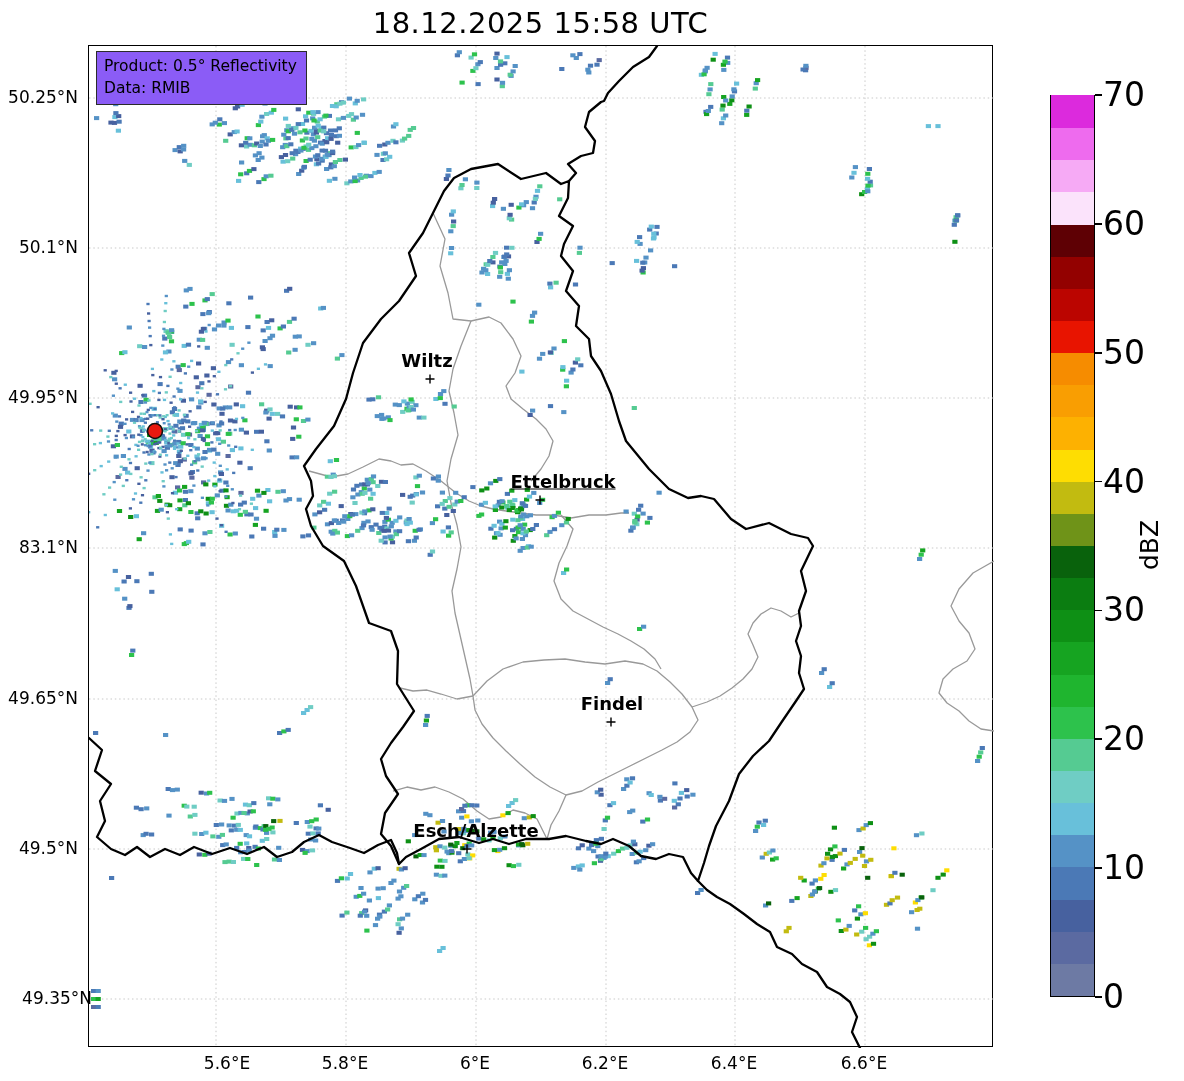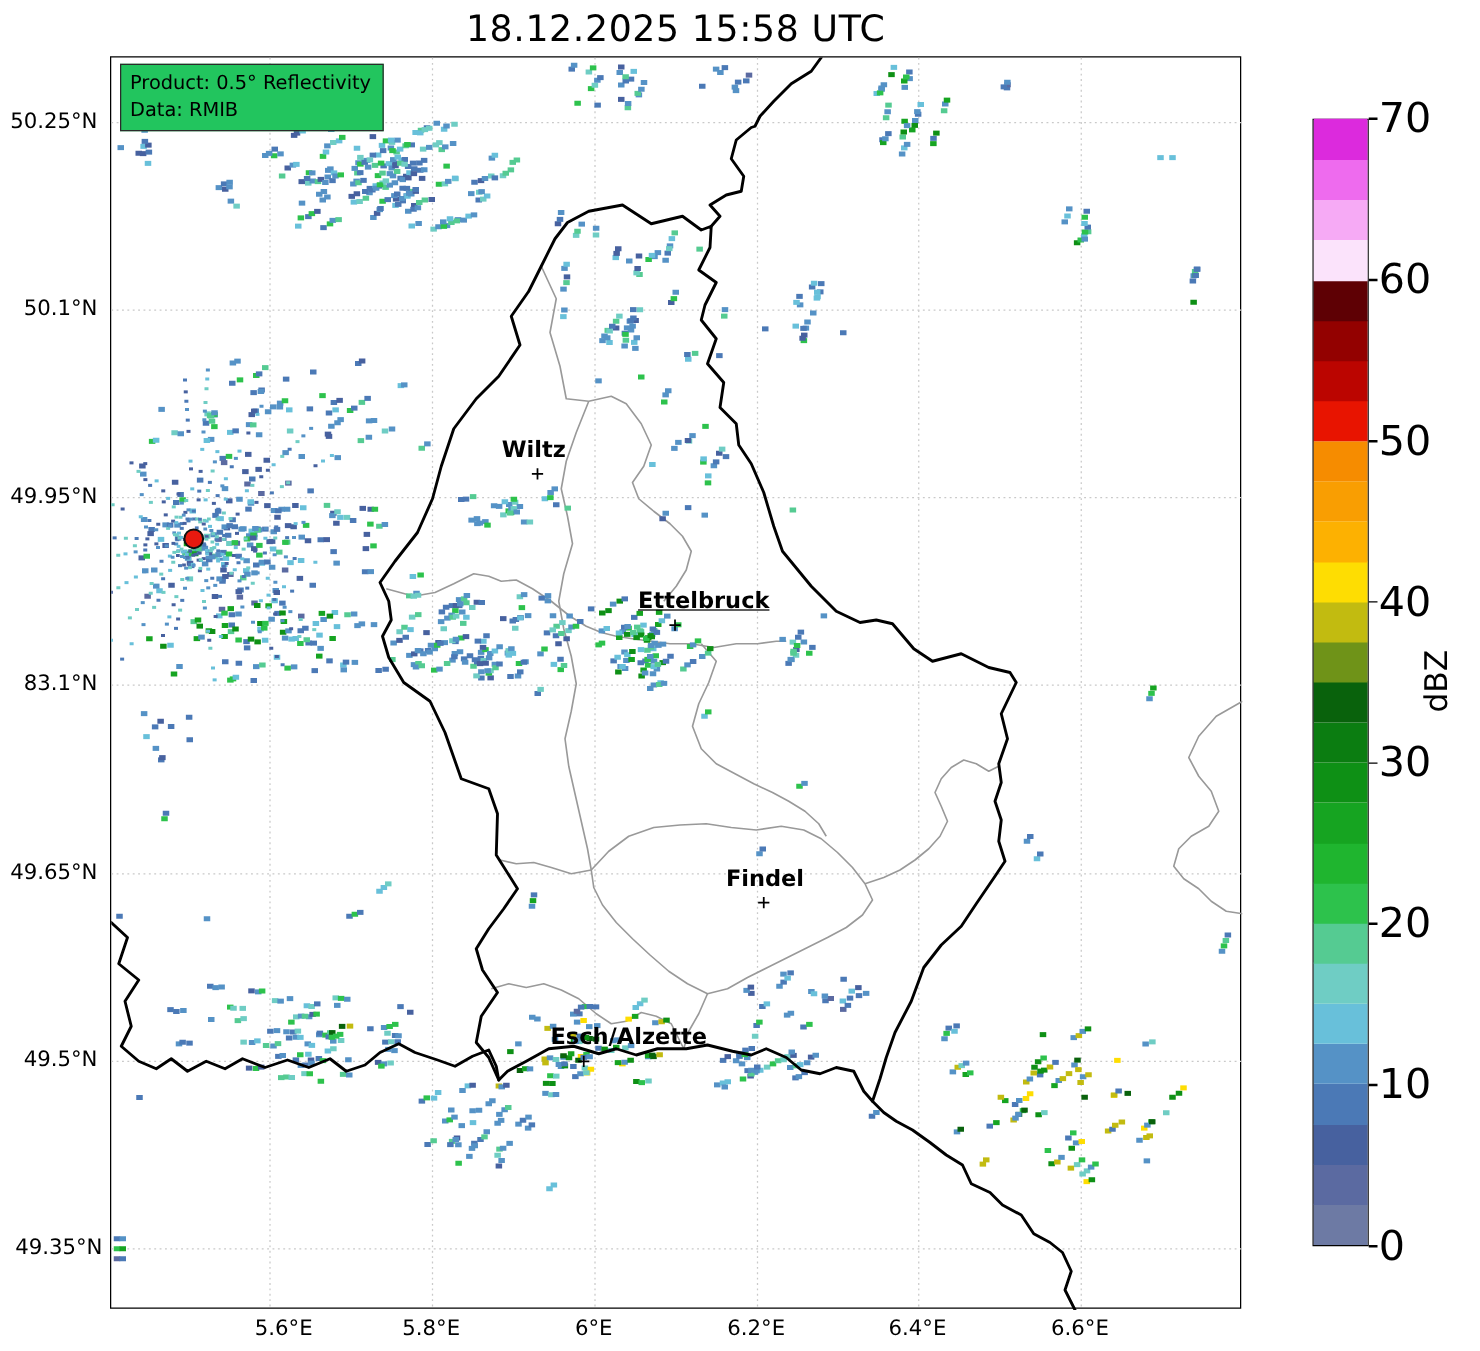--- a/index.html
+++ b/index.html
@@ -3,21 +3,21 @@
 <meta charset="utf-8">
 <style>
   html,body{margin:0;padding:0;background:#ffffff;}
   body{width:1184px;height:1081px;position:relative;overflow:hidden;
        font-family:"DejaVu Sans","Liberation Sans",sans-serif;color:#000;}
   #title{position:absolute;left:88px;top:6px;width:905px;text-align:center;
          font-size:29px;letter-spacing:0.5px;}
   #map-frame{position:absolute;left:88px;top:45px;width:905px;height:1002px;
              border:1.6px solid #000;box-sizing:border-box;background:#fff;}
   #map-svg{position:absolute;left:0;top:0;}
-  #info-box{position:absolute;left:96px;top:51px;background:#22c55e;
+  #info-box{position:absolute;left:96px;top:51px;background:#8b5cf6;
             border:1.3px solid #2b2b2b;padding:3px 9px 5px 7px;line-height:1.42;
             font-size:15.5px;z-index:30;}
   .ytick{position:absolute;width:78px;text-align:right;font-size:17px;transform:translateY(-50%);}
   .xtick{position:absolute;text-align:center;font-size:17px;transform:translateX(-50%);top:1053px;}
   .city-label{position:absolute;transform:translate(-50%,-50%);font-weight:bold;
               font-size:18px;z-index:20;white-space:nowrap;}
   #colorbar{position:absolute;left:1050px;top:95px;width:45px;height:902px;
             border:1.2px solid #000;box-sizing:border-box;}
   .cb-seg{position:absolute;left:0;width:100%;}
   .cb-ticklabel{position:absolute;left:1103px;font-size:33px;transform:translateY(-52%);}
@@ -1948,21 +1948,21 @@
   <div>Data: RMIB</div>
 </div>
 
 <div id="axis-labels">
     <div class="ytick" style="left: 0px; top: 97px;">50.25°N</div>
     <div class="ytick" style="left: 0px; top: 247px;">50.1°N</div>
     <div class="ytick" style="left: 0px; top: 397px;">49.95°N</div>
     <div class="ytick" style="left: 0px; top: 547px;">83.1°N</div>
     <div class="ytick" style="left: 0px; top: 698px;">49.65°N</div>
     <div class="ytick" style="left: 0px; top: 848px;">49.5°N</div>
-    <div class="ytick" style="left: 4px; top: 998px;">49.35°N</div>
+    <div class="ytick" style="left: 14px; top: 998px;">49.35°N</div>
     <div class="xtick" style="left: 227px;">5.6°E</div>
     <div class="xtick" style="left: 345px;">5.8°E</div>
     <div class="xtick" style="left: 475px;">6°E</div>
     <div class="xtick" style="left: 605px;">6.2°E</div>
     <div class="xtick" style="left: 734px;">6.4°E</div>
     <div class="xtick" style="left: 864px;">6.6°E</div>
   </div>
 
 <div id="colorbar">
     <div class="cb-seg" style="bottom: 0%; height: 3.63143%; background: rgb(109, 122, 164);"></div>
@@ -2011,14 +2011,14 @@
     <div class="cb-ticklabel" style="top: 223.857px;">60</div>
     <div class="cb-tickmark" style="top: 94.2px;"></div>
     <div class="cb-ticklabel" style="top: 95px;">70</div>
   </div>
 <div id="cb-axis-label">dBZ</div>
 
 <div id="city-layer">
     <div class="city-label" style="left: 427px; top: 360px;">Wiltz</div>
     <div class="city-label" style="left: 563px; top: 481px; text-decoration: underline;">Ettelbruck</div>
     <div class="city-label" style="left: 612px; top: 703px;">Findel</div>
-    <div class="city-label" style="left: 503px; top: 830px;">Esch/Alzette</div>
+    <div class="city-label" style="left: 476px; top: 830px;">Esch/Alzette</div>
   </div>
 
 </body></html>

